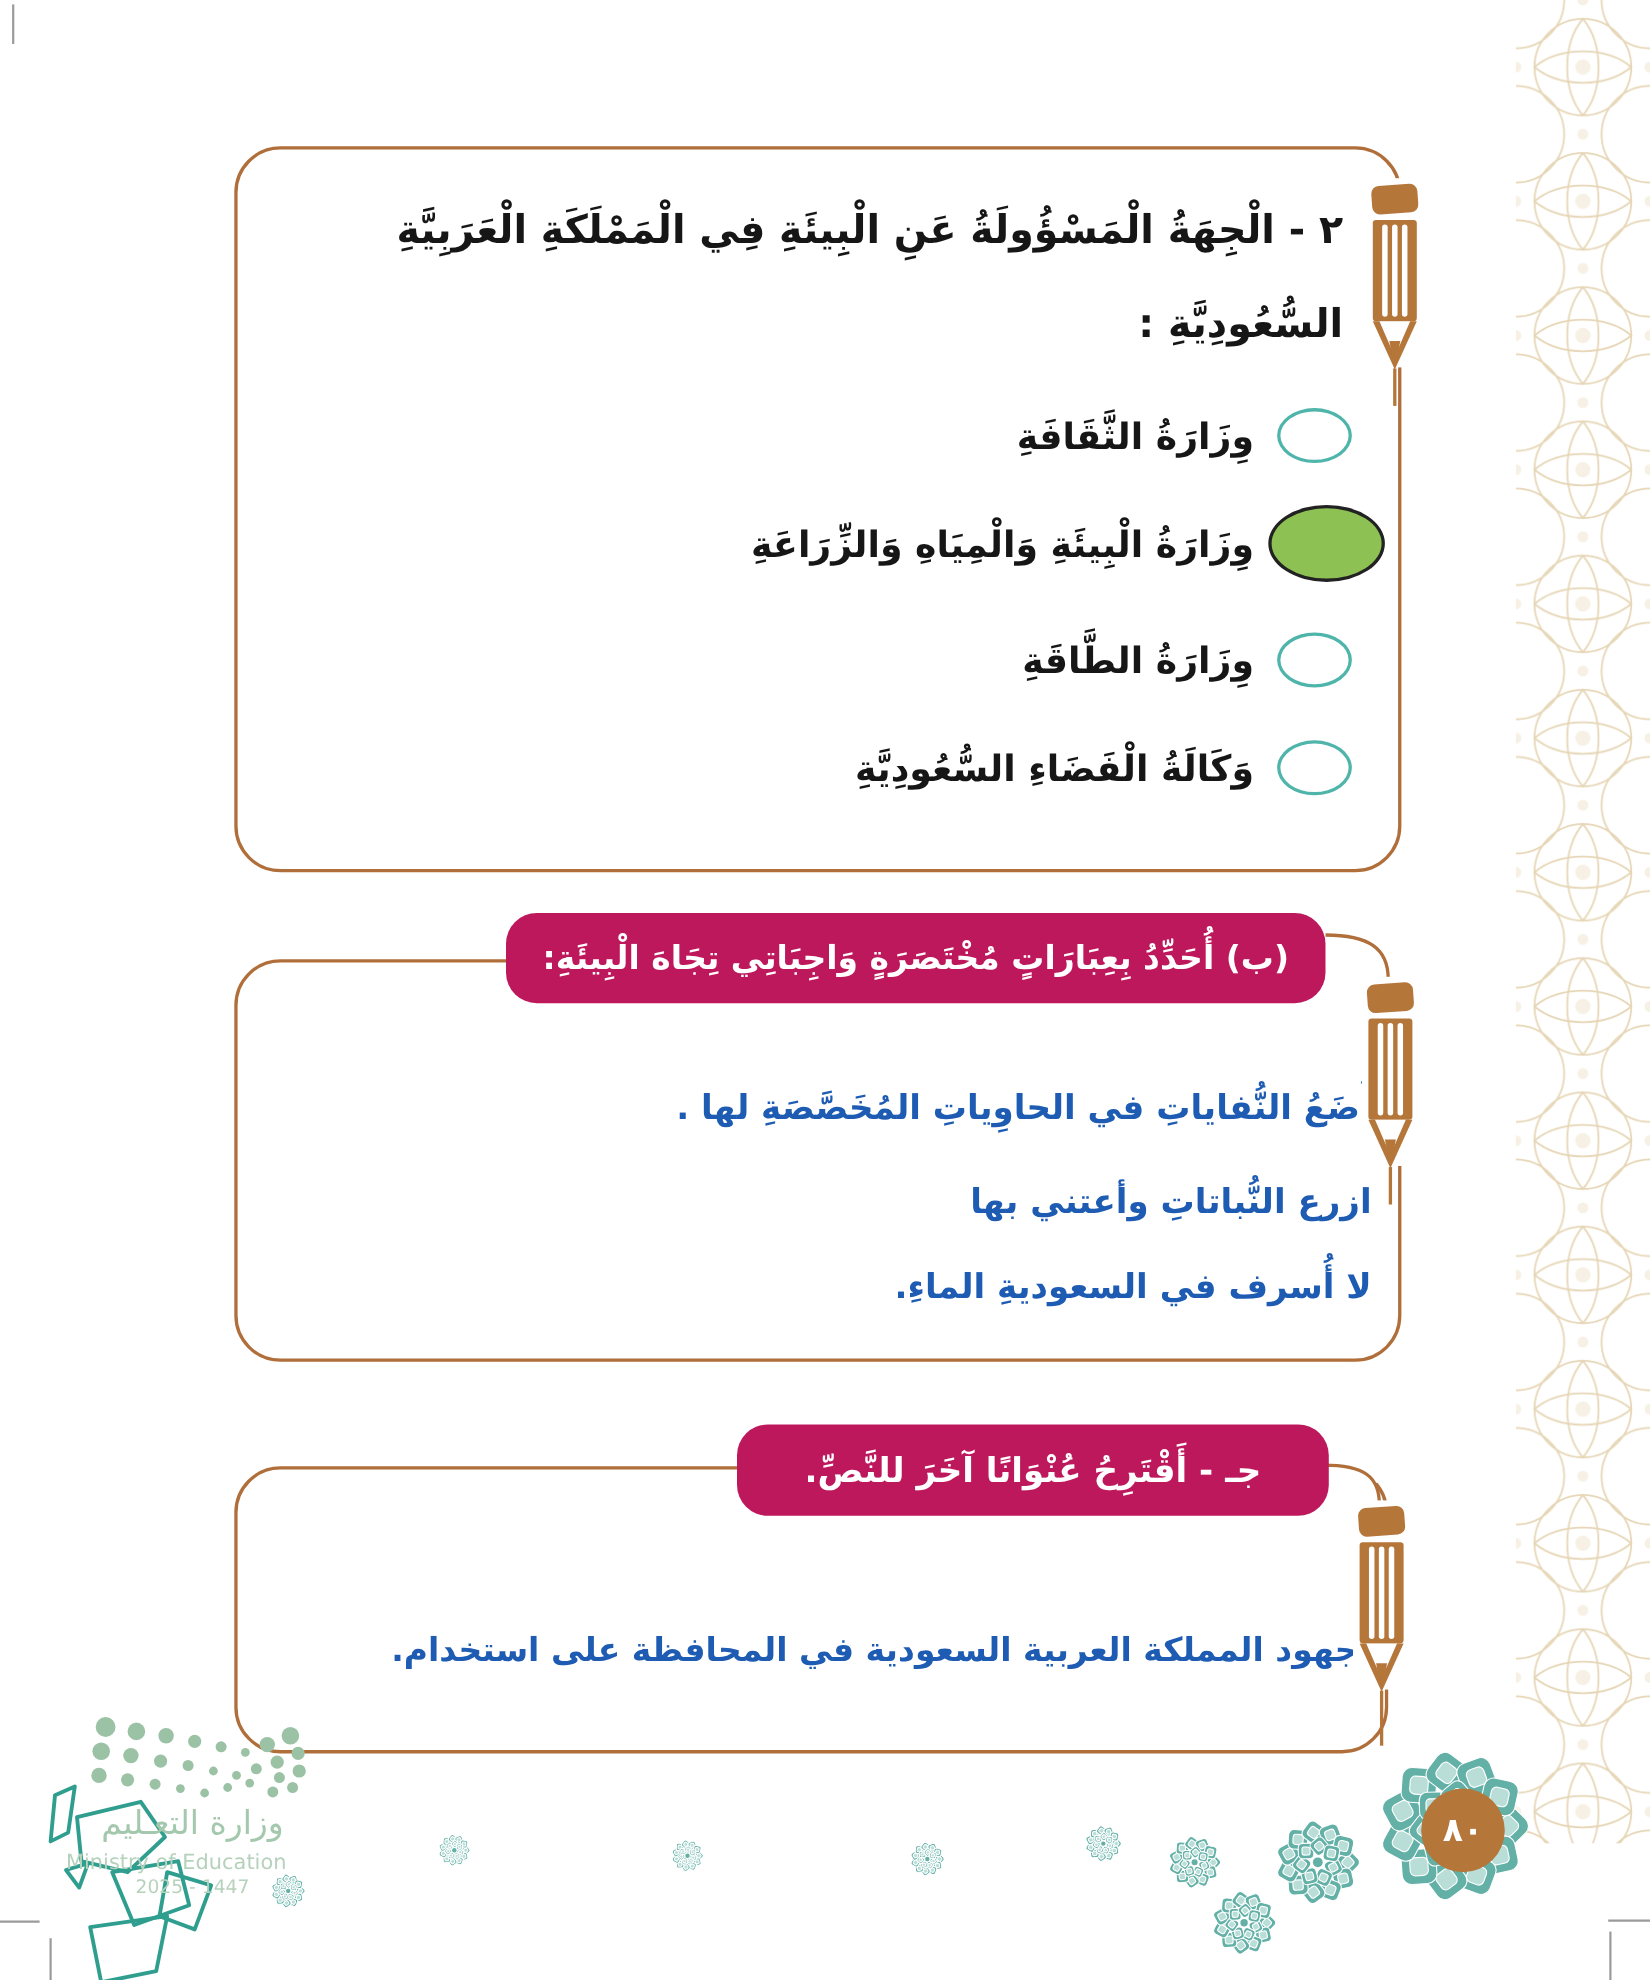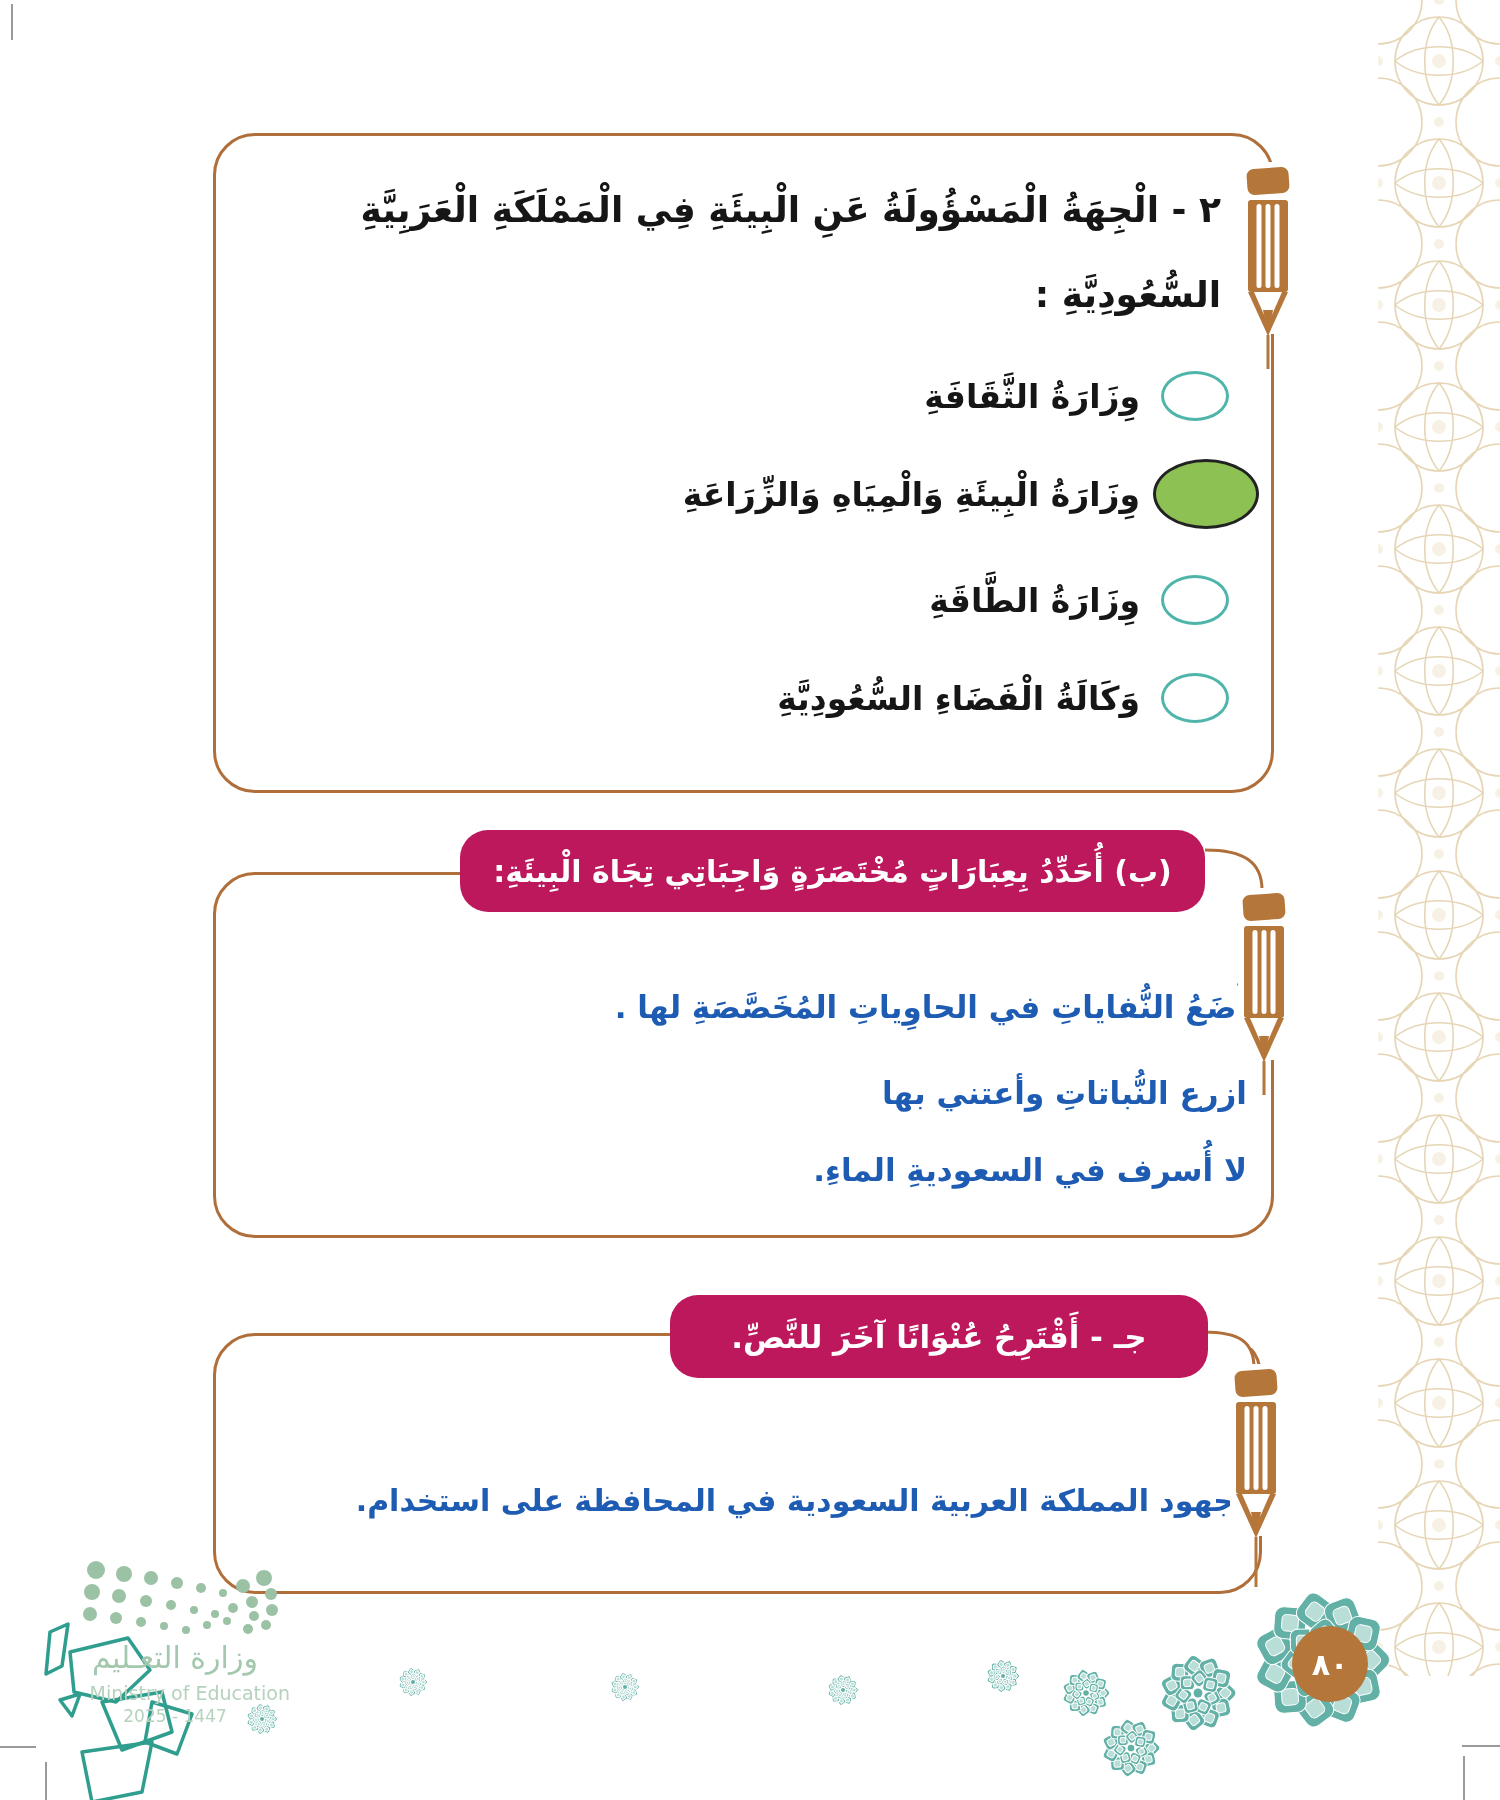--- a/index.html
+++ b/index.html
@@ -40,21 +40,21 @@
   
   .pencil{position:absolute;z-index:6;}
   .overlay{position:absolute;left:0;top:0;z-index:4;pointer-events:none;}
   .decor{position:absolute;left:0;top:0;z-index:2;pointer-events:none;}
   
   .page-circle{position:absolute;left:1292px;top:1626px;width:76px;height:76px;border-radius:50%;
                background:#b5763a;color:#fff;display:flex;align-items:center;justify-content:center;
                font-size:30px;font-weight:bold;z-index:7;}
   .logo-ar{position:absolute;left:60px;top:1640px;width:230px;text-align:center;direction:rtl;
            color:#a4c8ae;font-size:30px;z-index:7;}
-  .logo-en{position:absolute;left:60px;top:1682px;width:230px;text-align:right;
+  .logo-en{position:absolute;left:60px;top:1682px;width:230px;text-align:left;
            color:#b6d1bc;font-size:19px;z-index:7;}
   .logo-years{position:absolute;left:60px;top:1706px;width:230px;text-align:center;
            color:#b6d1bc;font-size:17px;z-index:7;}
 </style>
 </head>
 <body>
 
 <div class="page">
 
   <svg class="strip" width="122" height="1676">

